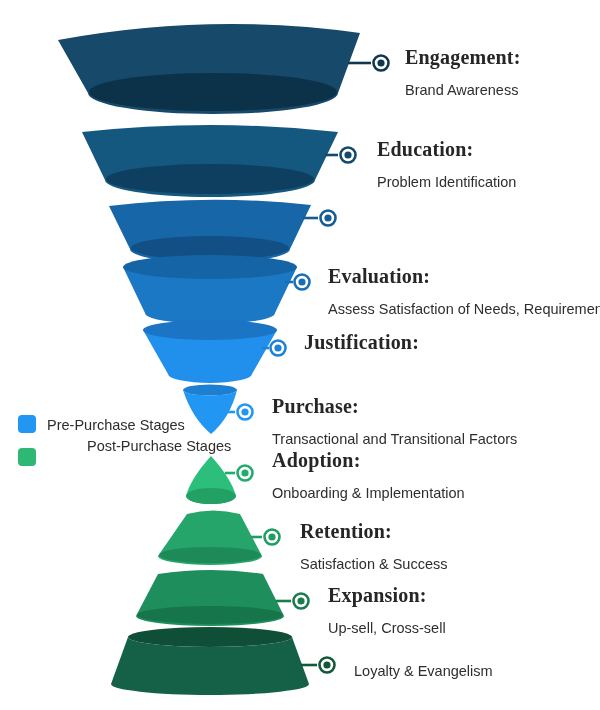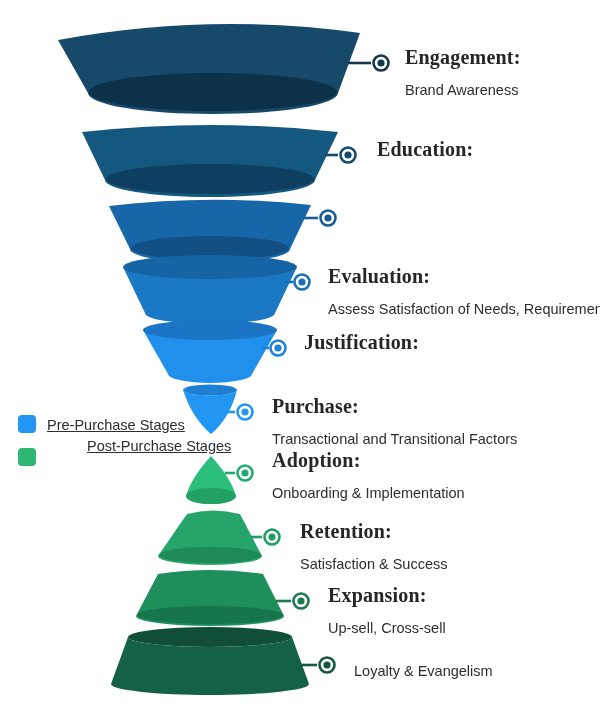--- a/index.html
+++ b/index.html
@@ -12,21 +12,21 @@
   .stage-label{position:absolute;white-space:nowrap;}
   .stage-label .title{
     font-family:"Liberation Serif",serif;font-weight:700;font-size:20px;
     line-height:21px;color:#262626;letter-spacing:.2px;
   }
   .stage-label .sub{
     font-family:"Liberation Sans",sans-serif;font-size:14.5px;line-height:16px;
     margin-top:14px;color:#2e2e2e;
   }
   .legend-label{
-    position:absolute;font-size:14.5px;line-height:18px;color:#2e2e2e;white-space:nowrap;text-decoration:underline;
+    position:absolute;font-size:14.5px;line-height:18px;color:#2e2e2e;white-space:nowrap;
   }
 </style>
 </head>
 <body>
 
 <div class="canvas">
 
   <svg class="diagram-svg" width="600" height="710" viewBox="0 0 600 710">
 
     <g>
@@ -114,20 +114,21 @@
       <rect x="18" y="448" width="18" height="18" rx="4" fill="#2eb873"></rect>
     </g>
   </svg>
 
   <div class="stage-label" style="left:405px;top:47px;">
     <div class="title">Engagement:</div>
     <div class="sub">Brand Awareness</div>
   </div>
   <div class="stage-label" style="left:377px;top:139px;">
     <div class="title">Education:</div>
+    <div class="sub">Problem Identification</div>
   </div>
   <div class="stage-label" style="left:328px;top:266px;">
     <div class="title">Evaluation:</div>
     <div class="sub">Assess Satisfaction of Needs, Requirements</div>
   </div>
   <div class="stage-label" style="left:304px;top:332px;">
     <div class="title">Justification:</div>
   </div>
   <div class="stage-label" style="left:272px;top:396px;">
     <div class="title">Purchase:</div>

